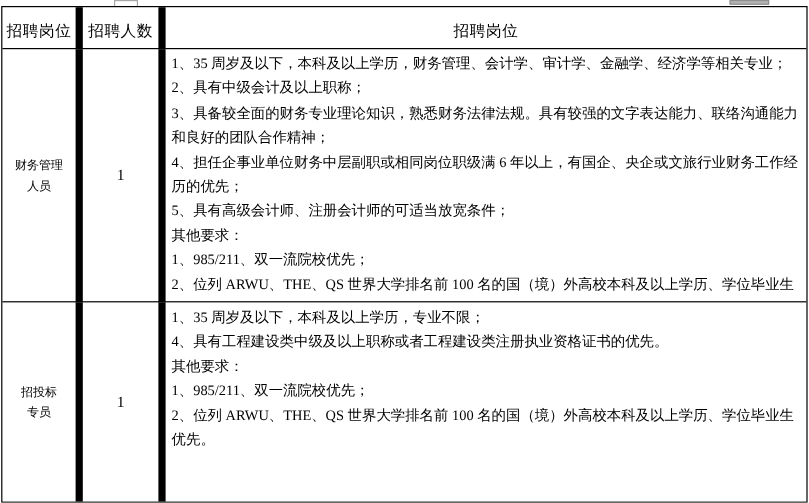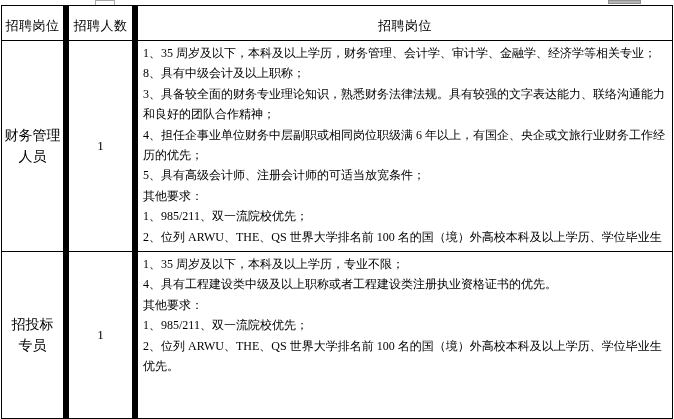--- a/index.html
+++ b/index.html
@@ -62,21 +62,21 @@
     padding-bottom: 5px;
     font-size: 13px;
     letter-spacing: 0.5px;
   }
   .position-cell {
     display: flex;
     flex-direction: column;
     align-items: center;
     justify-content: center;
     row-gap: 3px;
-    font-size: 14px;
+    font-size: 10px;
     text-align: center;
   }
   .count-cell {
     display: flex;
     align-items: center;
     justify-content: center;
     font-size: 13px;
   }
   .req-cell {
     padding: 2px 4px 10px 5px;
@@ -103,21 +103,21 @@
     <div class="cell header-cell">招聘人数</div>
     <div class="cell header-cell last-col">招聘岗位</div>
 
     <div class="cell position-cell">
         <div>财务管理</div>
         <div>人员</div>
       </div>
     <div class="cell count-cell">1</div>
     <div class="cell req-cell last-col">
         <div>1、35 周岁及以下，本科及以上学历，财务管理、会计学、审计学、金融学、经济学等相关专业；</div>
-        <div>8、具有中级会计及以上职称；</div>
+        <div>2、具有中级会计及以上职称；</div>
         <div>3、具备较全面的财务专业理论知识，熟悉财务法律法规。具有较强的文字表达能力、联络沟通能力和良好的团队合作精神；</div>
         <div>4、担任企事业单位财务中层副职或相同岗位职级满 6 年以上，有国企、央企或文旅行业财务工作经历的优先；</div>
         <div>5、具有高级会计师、注册会计师的可适当放宽条件；</div>
         <div>其他要求：</div>
         <div>1、985/211、双一流院校优先；</div>
         <div>2、位列 ARWU、THE、QS 世界大学排名前 100 名的国（境）外高校本科及以上学历、学位毕业生优先。</div>
       </div>
 
     <div class="cell position-cell last-row">
         <div>招投标</div>

